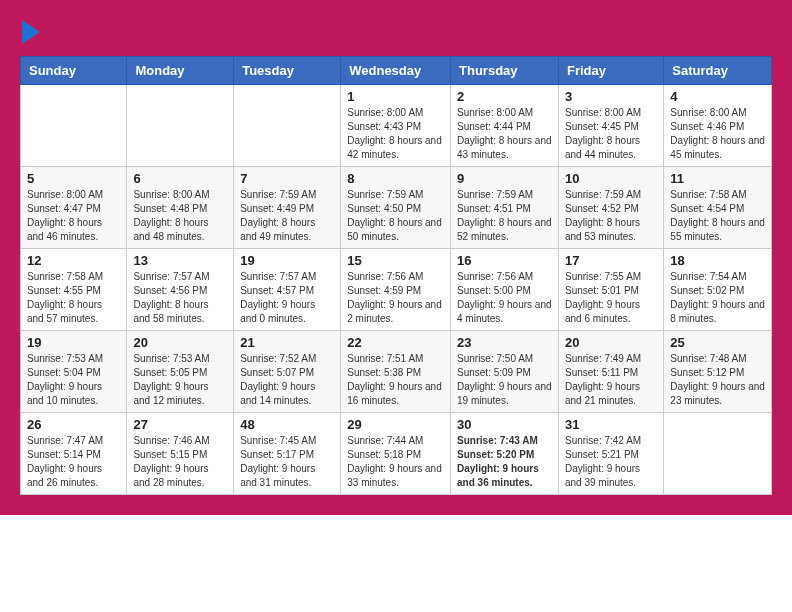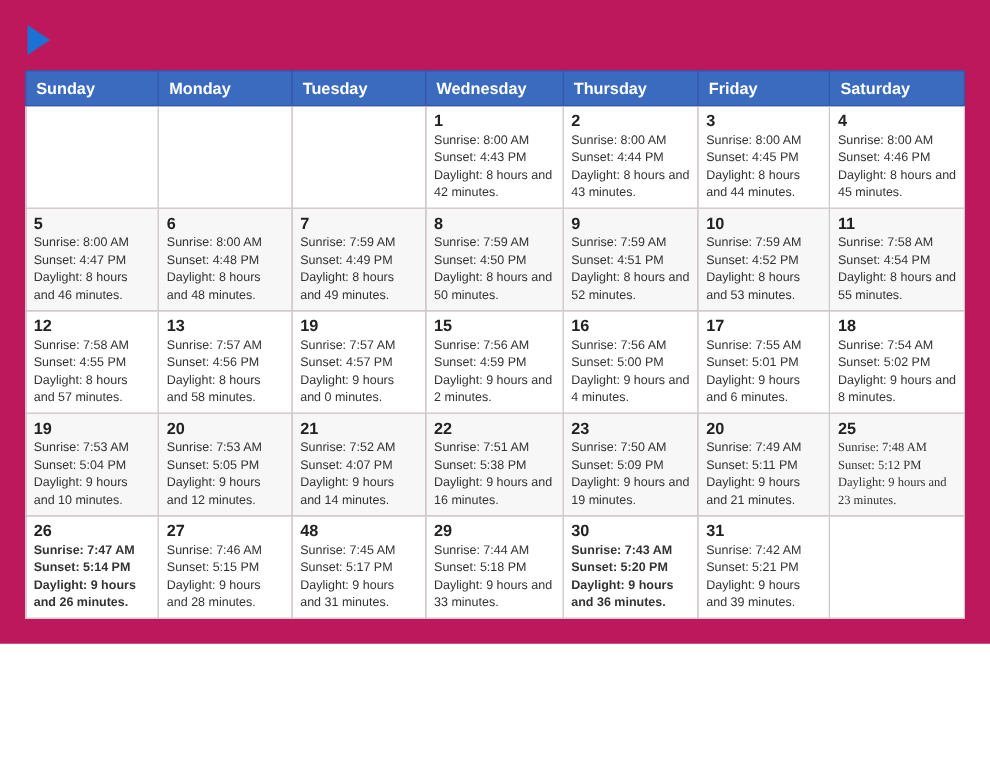--- a/index.html
+++ b/index.html
@@ -252,21 +252,21 @@
           </td>
           <td>
             <div class="day-number">20</div>
             <div class="day-info" style="white-space: pre-line;">Sunrise: 7:53 AM
 Sunset: 5:05 PM
 Daylight: 9 hours and 12 minutes.</div>
           </td>
           <td>
             <div class="day-number">21</div>
             <div class="day-info" style="white-space: pre-line;">Sunrise: 7:52 AM
-Sunset: 4:07 PM
+Sunset: 5:07 PM
 Daylight: 9 hours and 14 minutes.</div>
           </td>
           <td>
             <div class="day-number">22</div>
             <div class="day-info" style="white-space: pre-line;">Sunrise: 7:51 AM
 Sunset: 5:38 PM
 Daylight: 9 hours and 16 minutes.</div>
           </td>
           <td>
             <div class="day-number">23</div>
@@ -275,29 +275,29 @@
 Daylight: 9 hours and 19 minutes.</div>
           </td>
           <td>
             <div class="day-number">20</div>
             <div class="day-info" style="white-space: pre-line;">Sunrise: 7:49 AM
 Sunset: 5:11 PM
 Daylight: 9 hours and 21 minutes.</div>
           </td>
           <td>
             <div class="day-number">25</div>
-            <div class="day-info" style="white-space: pre-line; font-family: Liberation Serif, serif;">Sunrise: 7:48 AM
+            <div class="day-info" style="white-space: pre-line;">Sunrise: 7:48 AM
 Sunset: 5:12 PM
 Daylight: 9 hours and 23 minutes.</div>
           </td>
         </tr>
         <tr>
           <td>
             <div class="day-number">26</div>
-            <div class="day-info" style="white-space: pre-line; font-weight: bold;">Sunrise: 7:47 AM
+            <div class="day-info" style="white-space: pre-line;">Sunrise: 7:47 AM
 Sunset: 5:14 PM
 Daylight: 9 hours and 26 minutes.</div>
           </td>
           <td>
             <div class="day-number">27</div>
             <div class="day-info" style="white-space: pre-line;">Sunrise: 7:46 AM
 Sunset: 5:15 PM
 Daylight: 9 hours and 28 minutes.</div>
           </td>
           <td>

